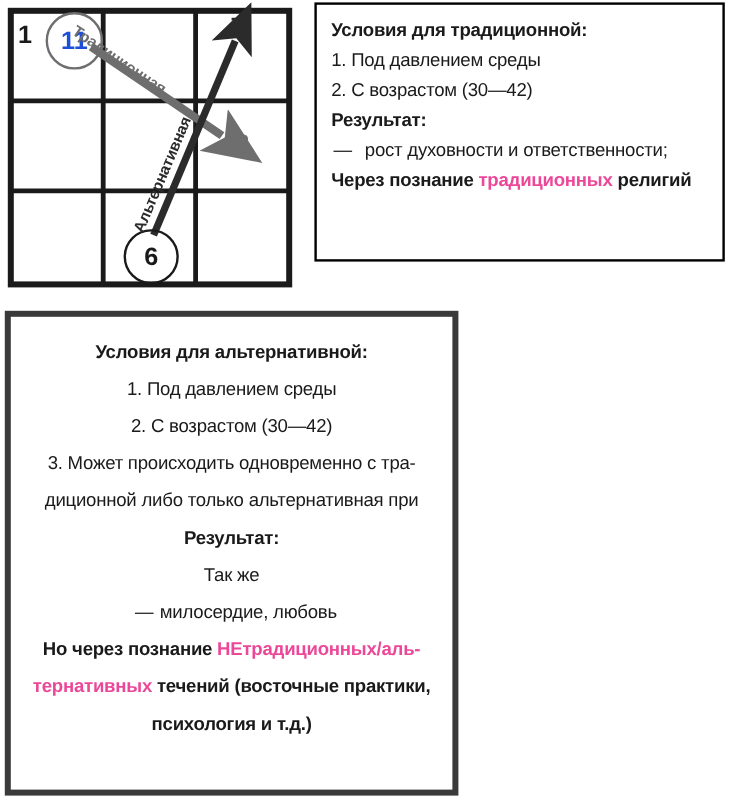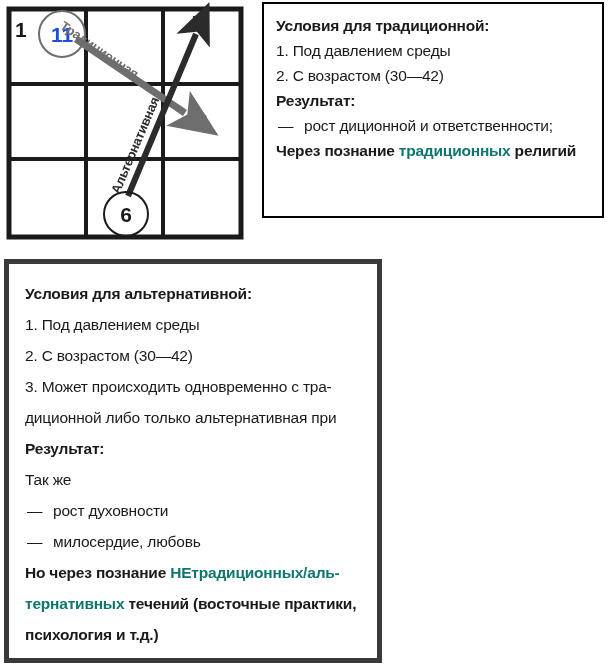--- a/index.html
+++ b/index.html
@@ -85,32 +85,32 @@
   }
 
   .ln {
     font-family: "Liberation Sans", sans-serif;
     font-size: 15.5px;
     color: #1a1a1a;
     white-space: nowrap;
     letter-spacing: -0.2px;
   }
   #panel-traditional .ln { line-height: 25px; }
-  #panel-alternative .ln { line-height: 31px; }
+  #panel-alternative .ln { line-height: 31px; text-align: center; }
 
   .ln.b { font-weight: bold; }
   .ln.dash {
     padding-left: 2px;
   }
   .ln .dash-mark {
     display: inline-block;
     width: 26px;
     color: #1a1a1a;
   }
-  .gray { color: #0f766e; }
+  .gray { color: #ec4899; }
 </style>
 </head>
 <body>
 
 <div id="grid-diagram">
 
   <svg id="grid-svg" width="250" height="248" viewBox="0 0 250 248">
     <defs>
       <marker id="head-gray" markerWidth="7" markerHeight="7" refX="1.2" refY="3.0" orient="auto" markerUnits="strokeWidth">
         <path d="M0,0 L7,3.0 L0,6 L1.6,3.0 Z" fill="#6e6e6e"></path>
@@ -150,30 +150,29 @@
   <div class="arrow-label" style="left:66px; top:18px; transform:rotate(34deg); color:#6e6e6e;">Традиционная</div>
 
   <div class="arrow-label" style="left:108px; top:190px; transform:rotate(-67deg); color:#2b2b2b;">Альтернативная</div>
 </div>
 
 <div class="panel" id="panel-traditional">
   <div class="ln b">Условия для традиционной:</div>
   <div class="ln">1. Под давлением среды</div>
   <div class="ln">2. С возрастом (30—42)</div>
   <div class="ln b">Результат:</div>
-  <div class="ln dash"><span class="dash-mark">—</span><span>рост диционной и ответственности;</span></div>
+  <div class="ln dash"><span class="dash-mark">—</span><span>рост духовности и ответственности;</span></div>
   <div class="ln b"><span>Через познание </span><span class="gray">традиционных</span><span> религий</span></div>
 </div>
 
 <div class="panel" id="panel-alternative">
   <div class="ln b">Условия для альтернативной:</div>
   <div class="ln">1. Под давлением среды</div>
   <div class="ln">2. С возрастом (30—42)</div>
   <div class="ln">3. Может происходить одновременно с тра-</div>
   <div class="ln">диционной либо только альтернативная при</div>
   <div class="ln b">Результат:</div>
   <div class="ln">Так же</div>
-  <div class="ln dash"><span class="dash-mark">—</span><span>рост духовности</span></div>
   <div class="ln dash"><span class="dash-mark">—</span><span>милосердие, любовь</span></div>
   <div class="ln b"><span>Но через познание </span><span class="gray">НЕтрадиционных/аль-</span></div>
   <div class="ln b"><span class="gray">тернативных</span><span> течений (восточные практики,</span></div>
   <div class="ln b">психология и т.д.)</div>
 </div>
 
 </body></html>

